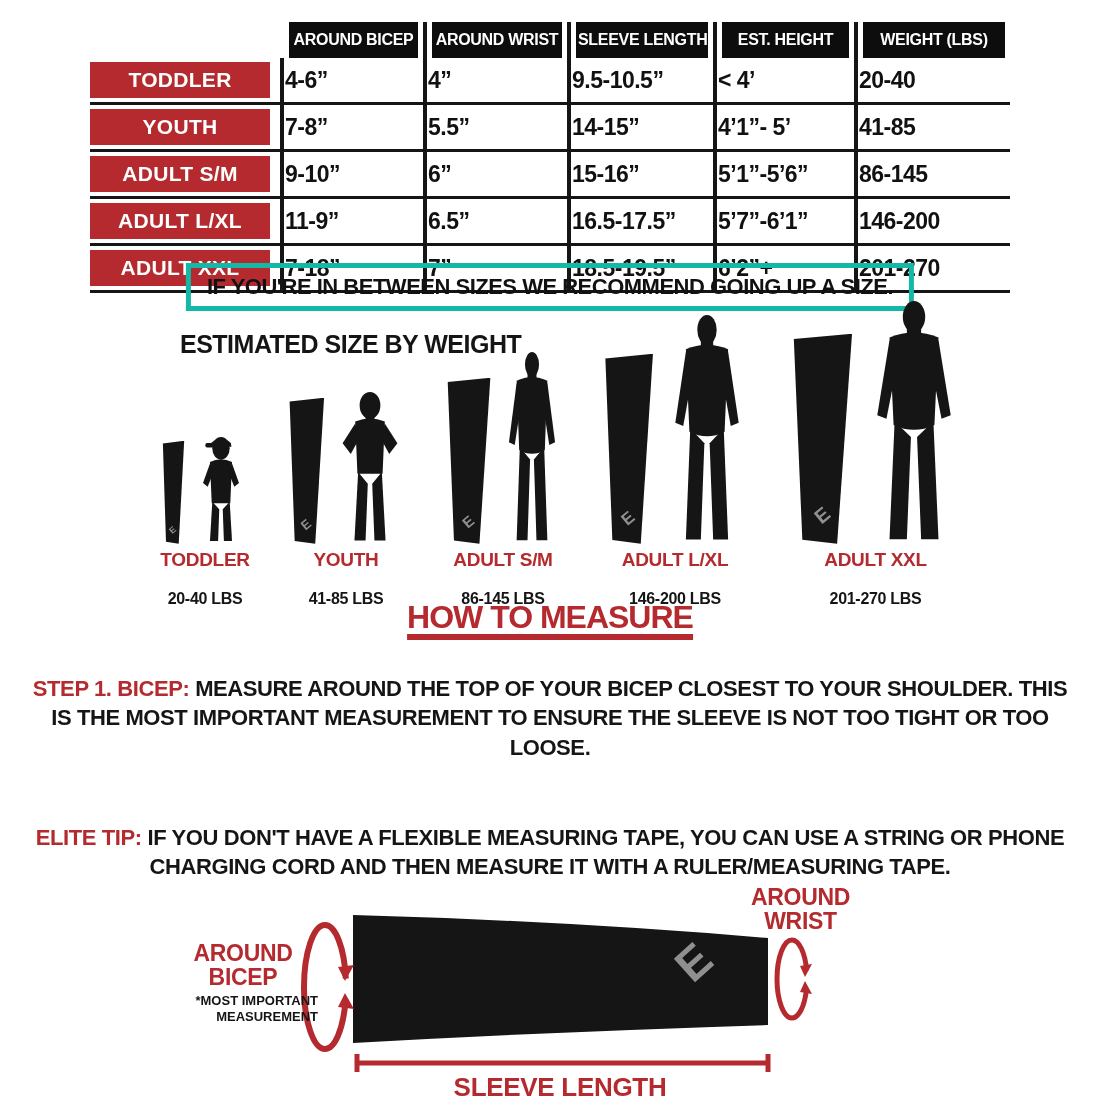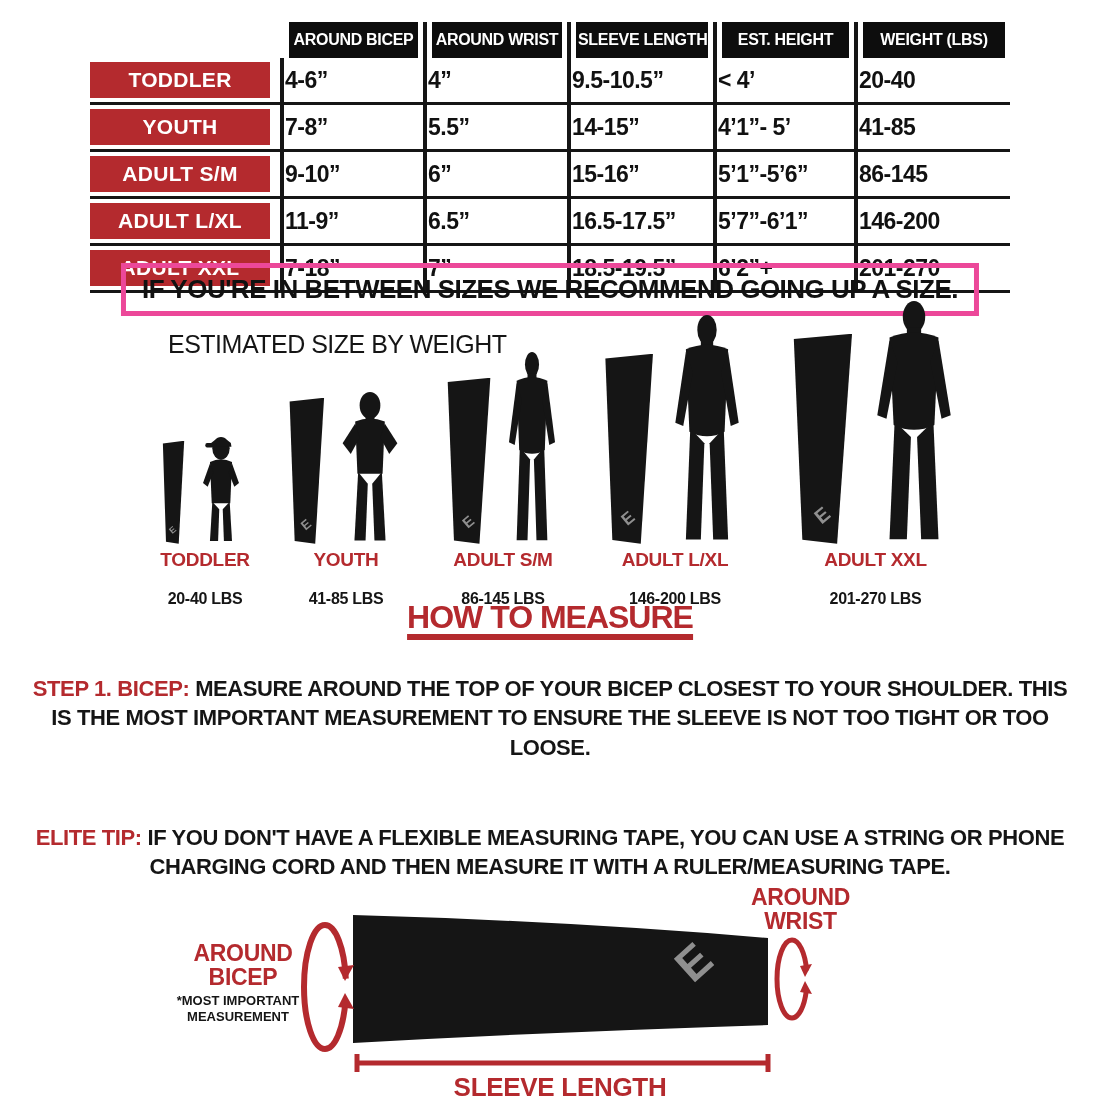--- a/index.html
+++ b/index.html
@@ -34,26 +34,26 @@
   tbody tr:last-child td { border-bottom:3px solid #151515; }
   .rbox {
     background:#b42a2e; color:#ffffff; font-size:21px; font-weight:700;
     text-align:center; padding:6px 2px; margin:4px 10px 4px 0;
     letter-spacing:0.3px; white-space:nowrap;
   }
 
   
   .banner {
     position:absolute; top:263px; left:50%; transform:translateX(-50%);
-    border:5px solid #ec4899; color:#111; font-size:26px; font-weight:700;
+    border:5px solid #14b8a6; color:#111; font-size:22px; font-weight:700;
     padding:6px 16px; white-space:nowrap; letter-spacing:-0.5px;
   }
 
   
-  .ws-title { position:absolute; left:168px; top:330px; font-size:25px; font-weight:400; letter-spacing:-0.5px; }
+  .ws-title { position:absolute; left:180px; top:330px; font-size:25px; font-weight:700; letter-spacing:-0.5px; }
   .groups {
     position:absolute; left:160px; top:316px; width:805px; height:292px;
     display:flex; align-items:flex-end; justify-content:space-between;
   }
   .group { display:flex; flex-direction:column; align-items:center; text-align:center; }
   .figs { display:flex; align-items:flex-end; gap:6px; }
   .sleeve-v {
     position:relative; background:#151515;
     clip-path:polygon(11% 2.5%, 93% 0%, 72% 100%, 23% 98%);
   }
@@ -80,21 +80,21 @@
   }
   .steplabel { color:#b42a2e; }
   #step1 { top:674px; }
   #step2 { top:760px; }
   #tip   { top:823px; }
 
   
   .diagram { position:absolute; left:150px; top:875px; width:820px; height:225px; }
   .dsvg { position:absolute; left:0; top:0; }
   .d-bicep  { position:absolute; left:18px;  top:66px;  width:150px; text-align:center; color:#b42a2e; font-size:23px; font-weight:800; line-height:1.05; letter-spacing:-0.3px; }
-  .d-note   { position:absolute; left:8px;   top:118px; width:160px; text-align:center; color:#151515; font-size:13px; font-weight:700; line-height:1.2; }
+  .d-note   { position:absolute; left:8px;   top:118px; width:160px; text-align:right; color:#151515; font-size:13px; font-weight:700; line-height:1.2; }
   .d-wrist  { position:absolute; left:578px; top:10px;  width:145px; text-align:center; color:#b42a2e; font-size:23px; font-weight:800; line-height:1.05; letter-spacing:-0.3px; }
   .d-length { position:absolute; left:255px; top:197px; width:310px; text-align:center; color:#b42a2e; font-size:26px; font-weight:800; letter-spacing:-0.3px; }
   .d-elogo  {
     position:absolute; left:528px; top:64px; font-size:46px; line-height:1;
     color:#8f8f8f; font-weight:700; transform:rotate(-42deg);
   }
   .defs-hidden { position:absolute; width:0; height:0; overflow:hidden; }
 </style>
 </head>
 <body>

